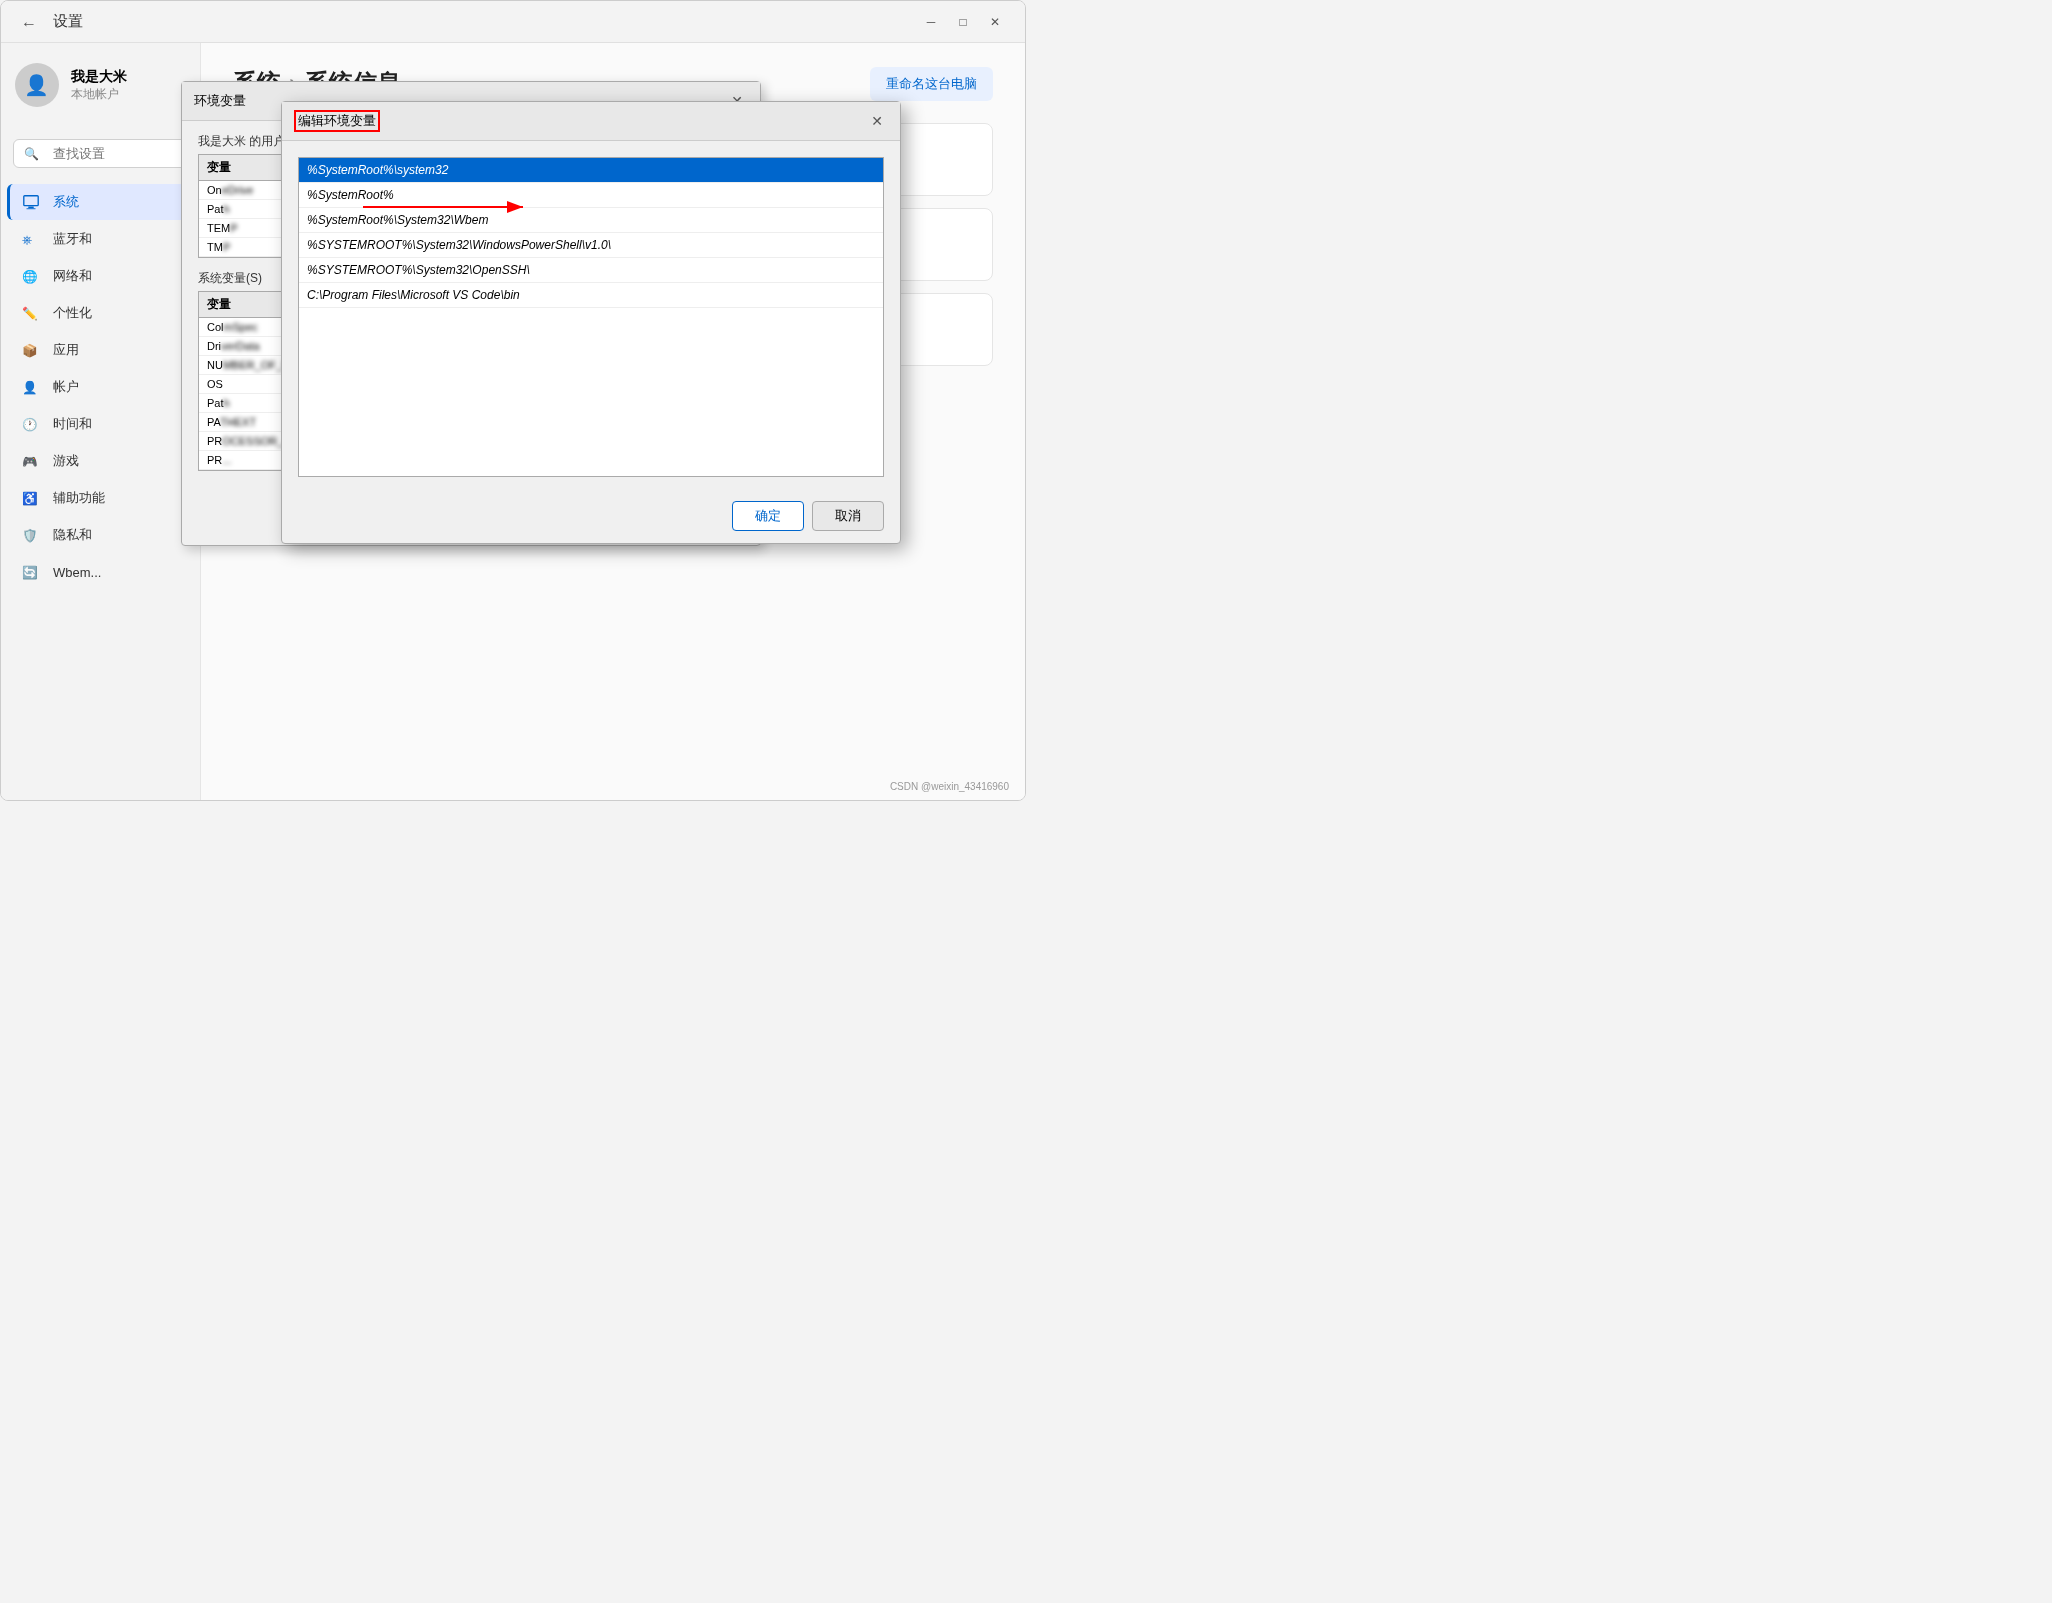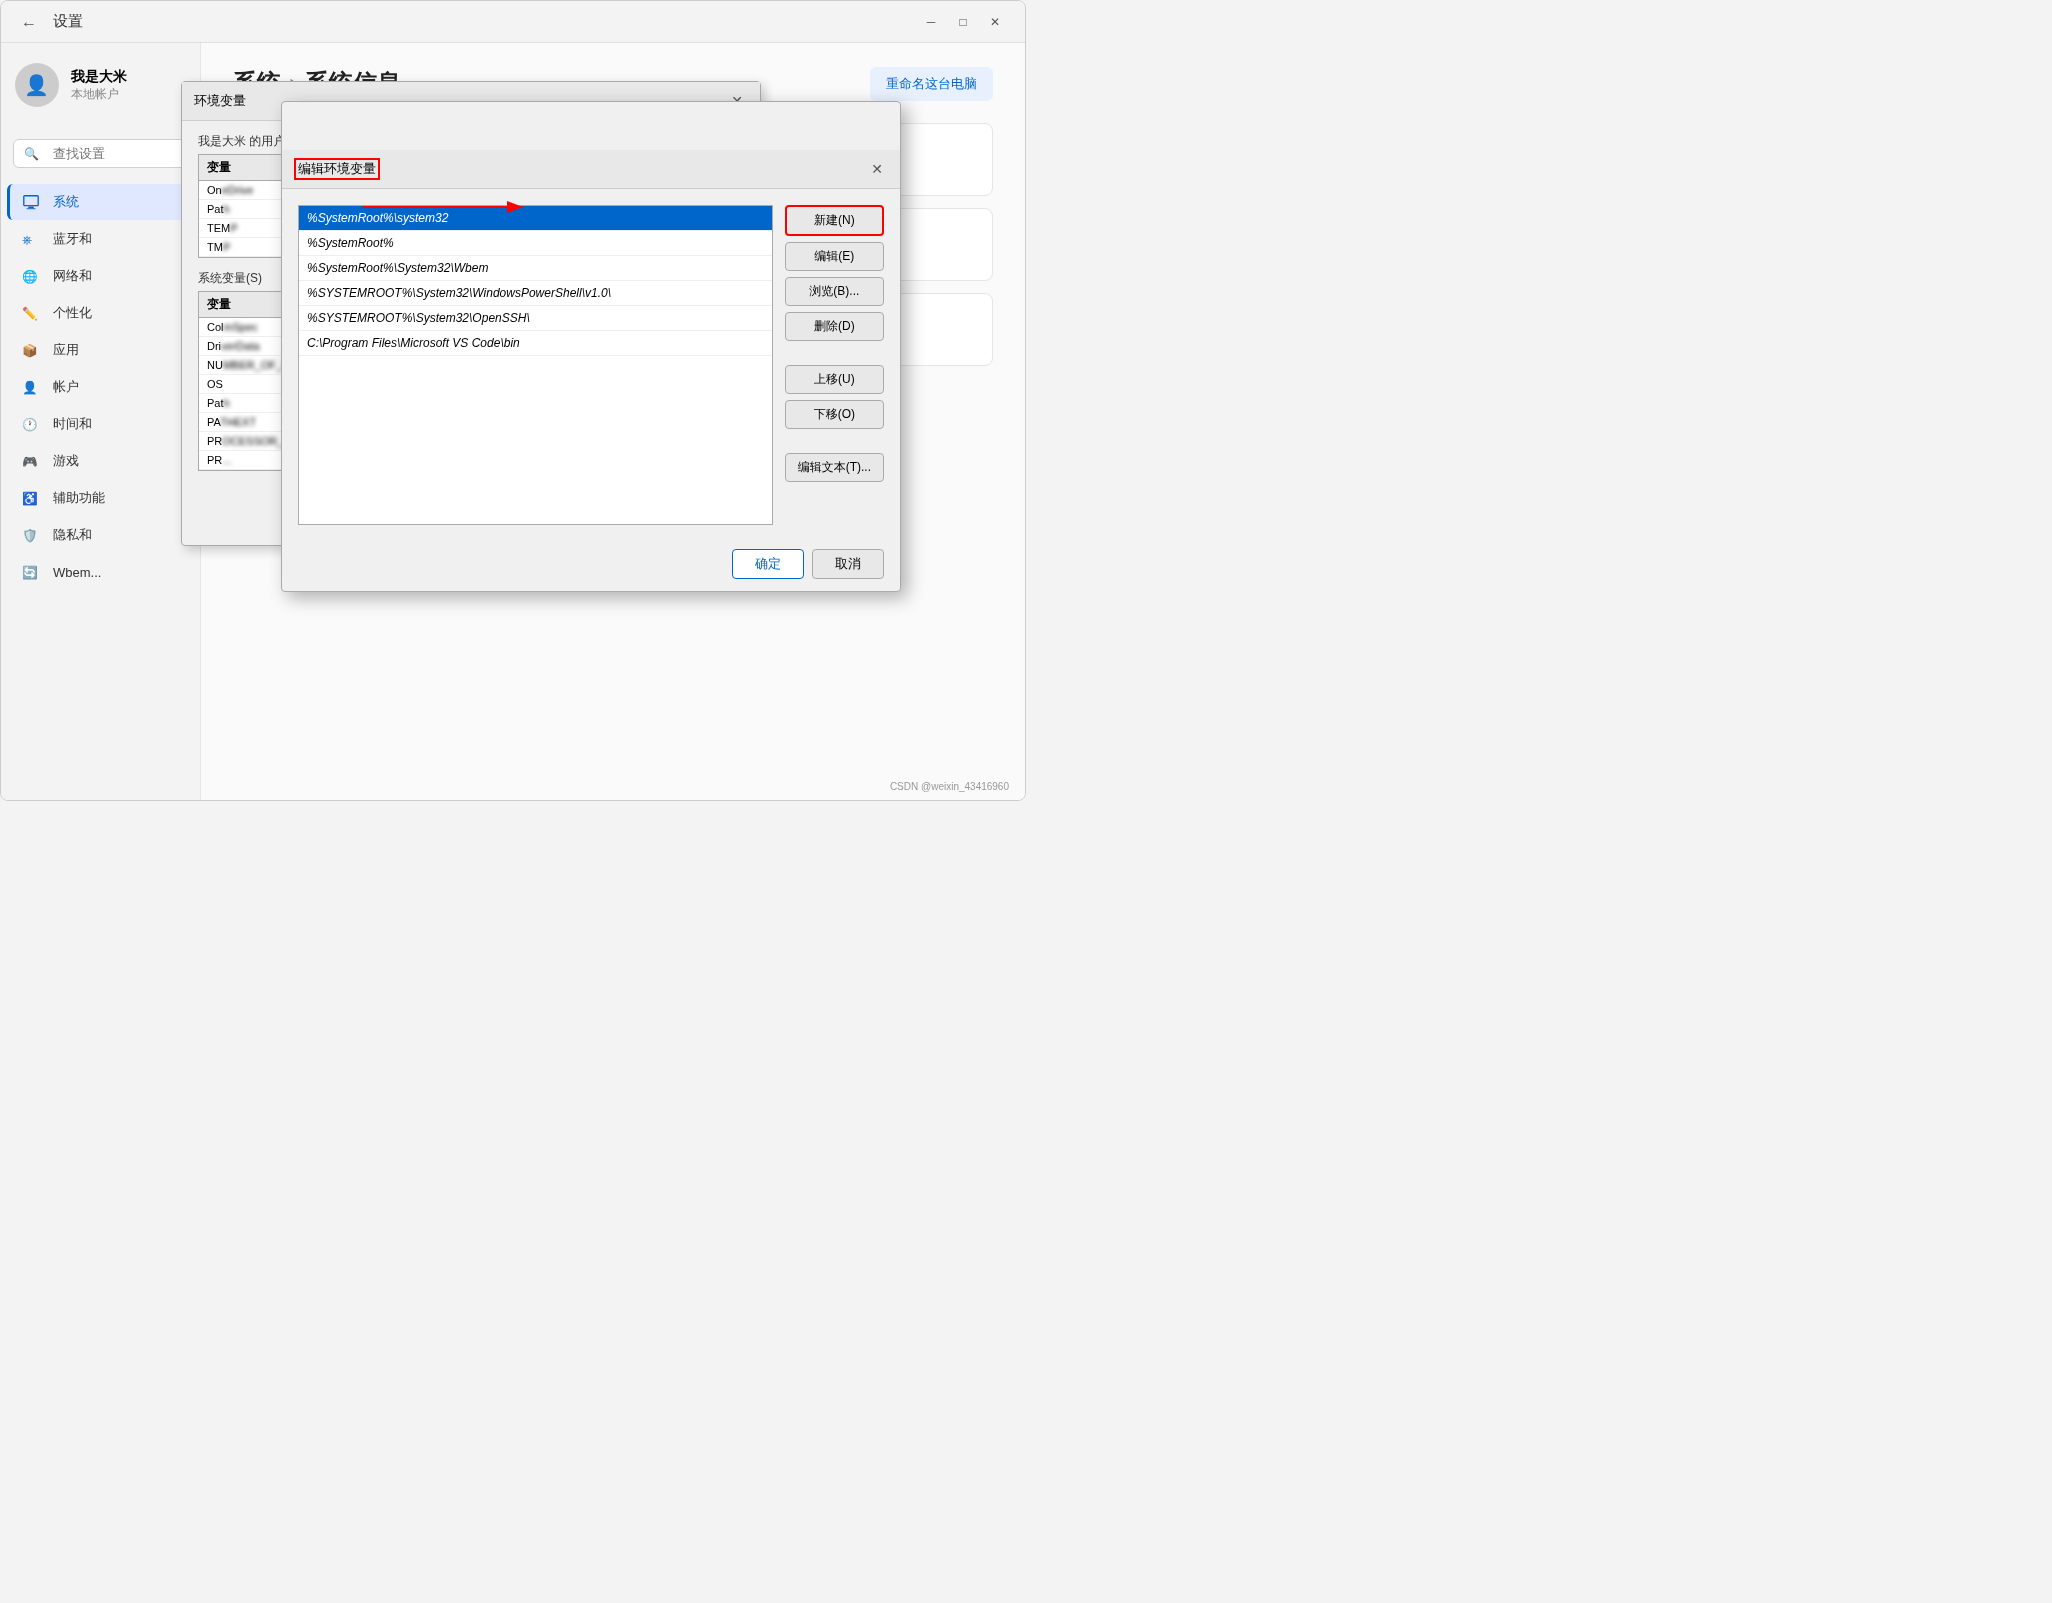--- a/index.html
+++ b/index.html
@@ -288,21 +288,20 @@
     }
     .edit-env-dialog .dialog-title-bar {
       background: #e8e8e8;
       padding: 8px 12px;
       display: flex;
       align-items: center;
       justify-content: space-between;
       border-bottom: 1px solid #ccc;
       font-size: 13px;
       font-weight: 500;
-      margin-top: 48px;
     }
 
     
     .highlight-box {
       border: 2px solid red;
       display: inline-block;
       padding: 0 2px;
     }
 
     .edit-env-body {
@@ -661,31 +660,20 @@
             <span>%SYSTEMROOT%\System32\WindowsPowerShell\v1.0\</span>
           </div>
           <div class="path-list-item">
             <span>%SYSTEMROOT%\System32\OpenSSH\</span>
           </div>
           <div class="path-list-item">
             <span>C:\Program Files\Microsoft VS Code\bin</span>
           </div>
         </div>
       </div>
-      <div class="edit-env-btns">
-        <button class="edit-env-btn highlighted">新建(N)</button>
-        <button class="edit-env-btn">编辑(E)</button>
-        <button class="edit-env-btn">浏览(B)...</button>
-        <button class="edit-env-btn">删除(D)</button>
-        <div style="height:12px;"></div>
-        <button class="edit-env-btn">上移(U)</button>
-        <button class="edit-env-btn">下移(O)</button>
-        <div style="height:12px;"></div>
-        <button class="edit-env-btn">编辑文本(T)...</button>
-      </div>
     </div>
     <div class="dialog-btn-row">
       <button class="dialog-btn primary">确定</button>
       <button class="dialog-btn">取消</button>
     </div>
   </div>
 
   <svg class="red-arrow" width="200" height="60" viewBox="0 0 200 60">
     <defs>
       <marker id="arrowhead" markerWidth="8" markerHeight="6" refX="8" refY="3" orient="auto">

